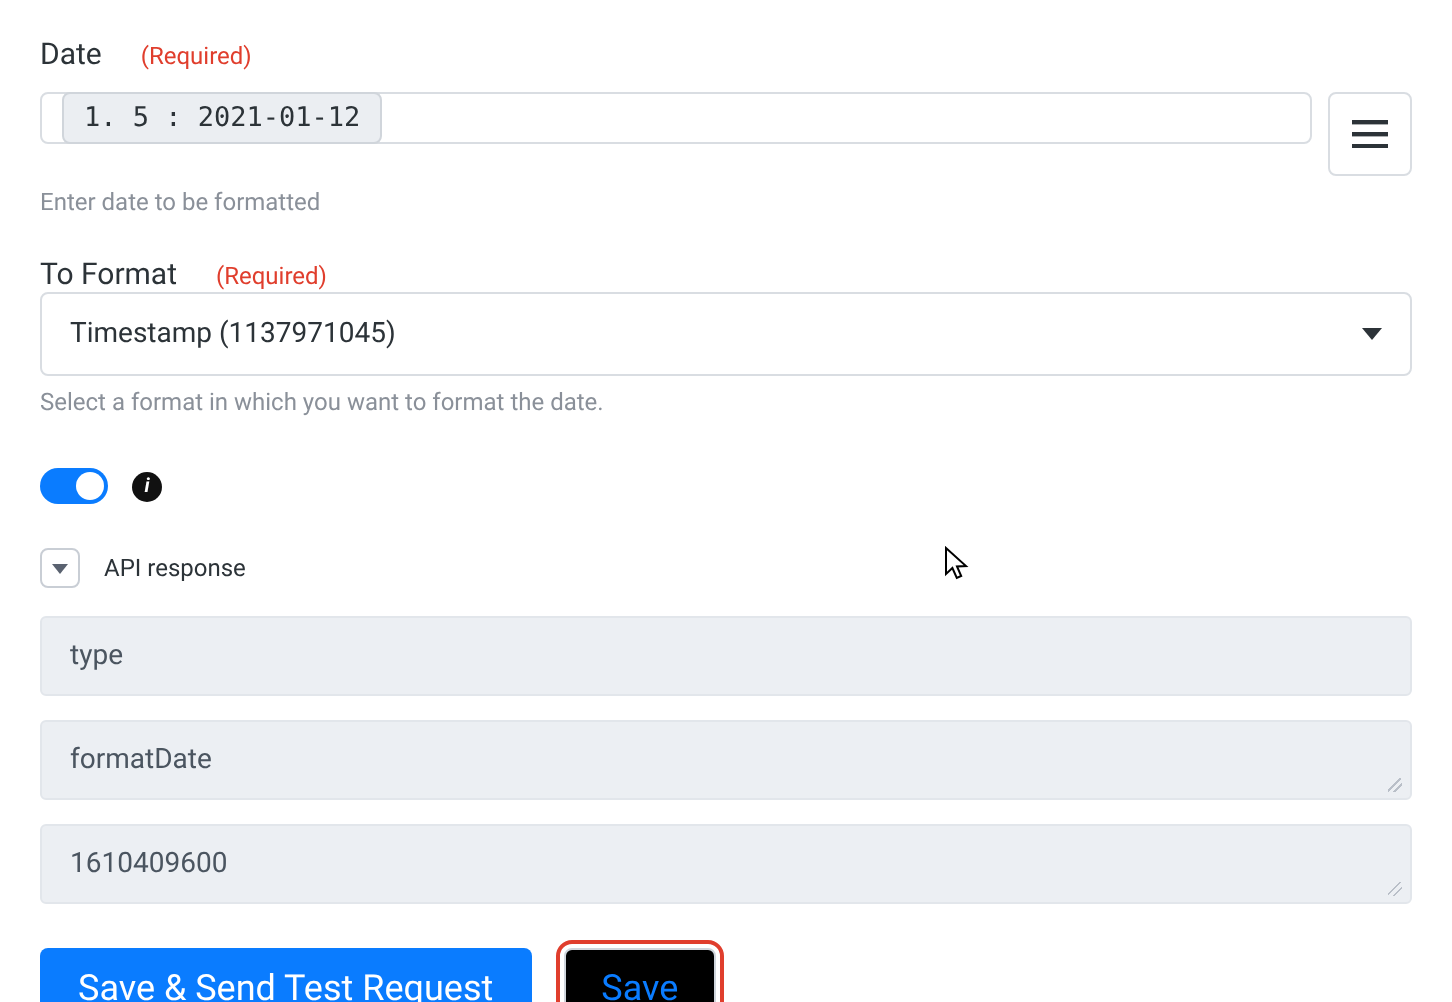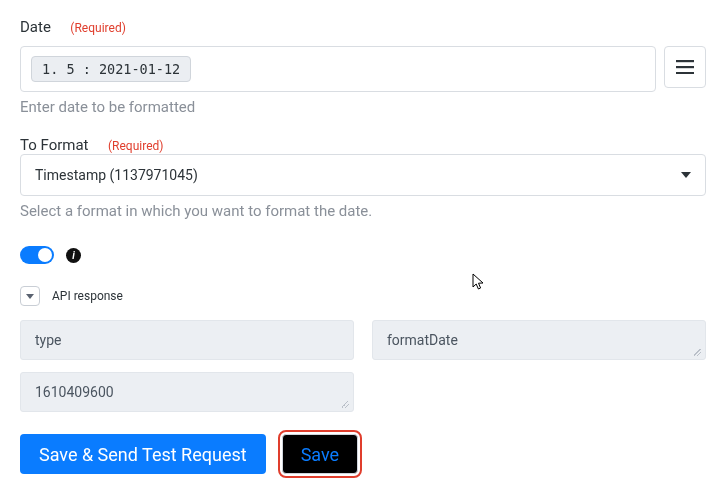--- a/index.html
+++ b/index.html
@@ -28,21 +28,21 @@
   .input-row {
     margin-top: 10px;
     display: flex;
     gap: 8px;
     align-items: stretch;
   }
   .pill-input {
     flex: 1;
     border: 1px solid #d9dde2;
     border-radius: 4px;
-    height: 46px;
+    height: 26px;
     display: flex;
     align-items: center;
     padding: 0 10px;
     background: #fff;
   }
   .pill {
     background: #ebeef2;
     border: 1px solid #d0d5db;
     border-radius: 4px;
     padding: 4px 10px;
@@ -55,21 +55,21 @@
     border-radius: 4px;
     width: 42px;
     height: 42px;
     background: #fff;
     display: flex;
     align-items: center;
     justify-content: center;
     cursor: pointer;
   }
   .helper {
-    font-size: 15px;
+    font-size: 12px;
     color: #8a9099;
     margin-top: 6px;
   }
   .select {
     border: 1px solid #d9dde2;
     border-radius: 4px;
     height: 42px;
     display: flex;
     align-items: center;
     justify-content: space-between;
@@ -125,21 +125,21 @@
     cursor: pointer;
     background: #fff;
   }
   .collapse-btn .chev {
     border-left: 4px solid transparent;
     border-right: 4px solid transparent;
     border-top: 5px solid #5a6270;
   }
   .kv-grid {
     display: grid;
-    grid-template-columns: 1fr 1fr;
+    grid-template-columns: 1fr;
     gap: 12px 18px;
   }
   .kv-cell {
     background: #eceff3;
     border: 1px solid #e2e6eb;
     border-radius: 3px;
     height: 40px;
     display: flex;
     align-items: center;
     padding: 0 14px;

